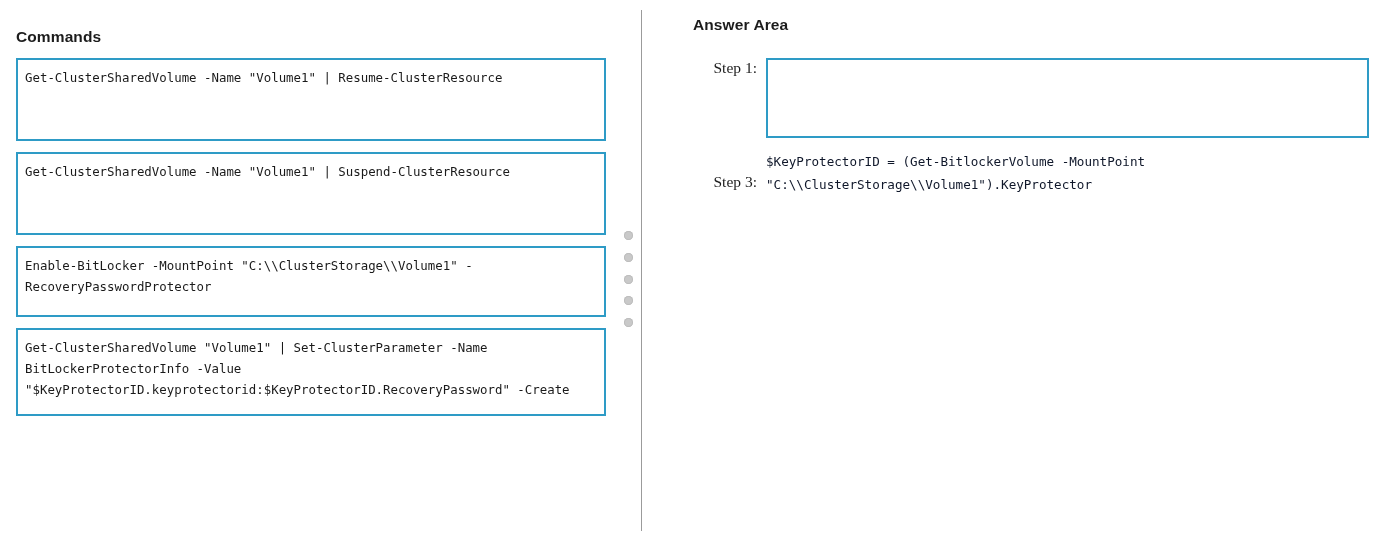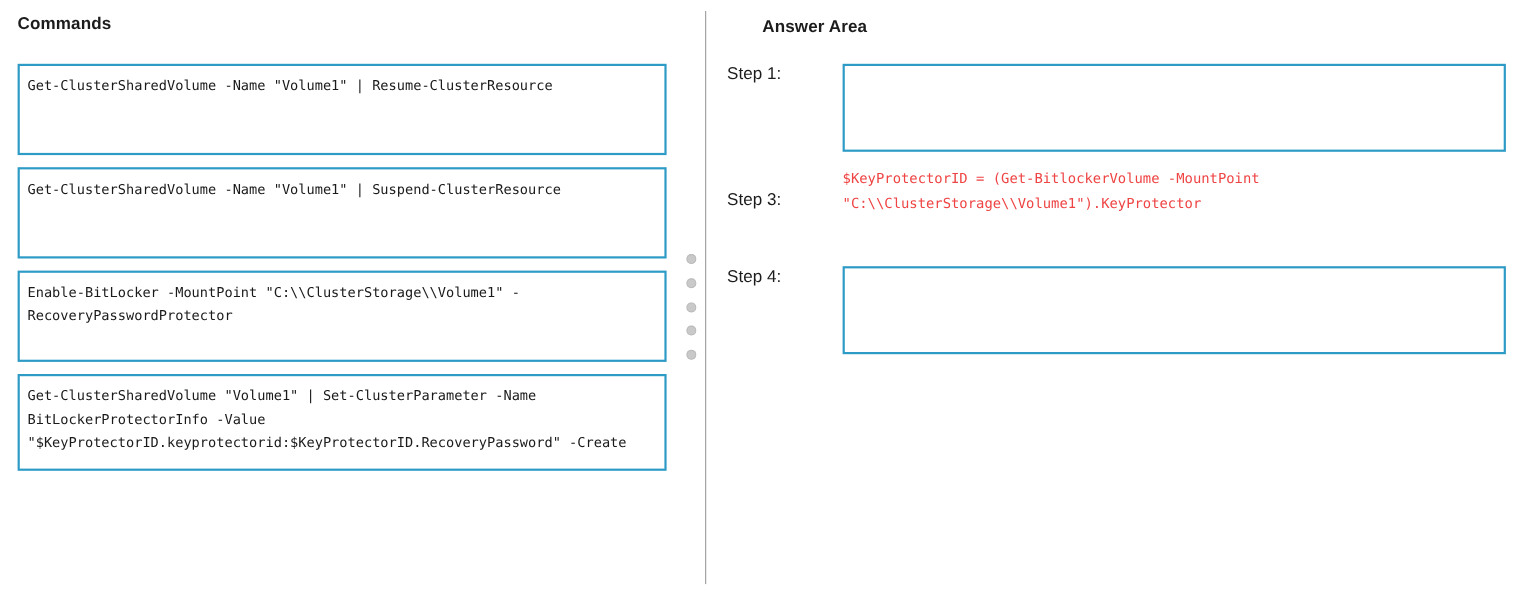--- a/index.html
+++ b/index.html
@@ -20,21 +20,21 @@
   
   .panel-heading {
     position: absolute;
     font-family: "Liberation Sans", sans-serif;
     font-size: 15.5px;
     font-weight: 600;
     letter-spacing: 0.1px;
     color: #1c1c1c;
     white-space: nowrap;
   }
-  #commands-heading { left: 16px;  top: 13px; }
+  #commands-heading { left: 16px;  top: 28px; }
   #answer-heading   { left: 693px; top: 16px; }
 
   
   #column-divider {
     position: absolute;
     left: 641px;
     top: 10px;
     width: 1px;
     height: 521px;
     background: #9b9b9b;
@@ -77,59 +77,60 @@
     font-family: "DejaVu Sans Mono", monospace;
     font-size: 12.4px;
     line-height: 21px;
     color: #1a1a1a;
     white-space: pre-wrap;
     word-break: break-word;
     overflow: hidden;
   }
   .command-box.h-1 { height: 83px; }
   .command-box.h-2 { height: 83px; }
-  .command-box.h-3 { height: 83px; }
+  .command-box.h-3 { height: 71px; }
   .command-box.h-4 { height: 88px; }
 
   
   #answer-steps {
     position: absolute;
     left: 661px;
     top: 58px;
     width: 708px;
   }
   .step-row {
     position: relative;
     display: flex;
     align-items: flex-start;
     margin-bottom: 12px;
   }
   .step-label {
     width: 105px;
     flex: 0 0 105px;
+    text-align: right;
     padding-right: 9px;
     box-sizing: border-box;
-    font-family: Liberation Sans, sans-serif;
+    font-family: Liberation Serif, serif;
     font-size: 15.5px;
     font-weight: 400;
     color: #1c1c1c;
     line-height: 20px;
     white-space: nowrap;
   }
   .step-slot {
     box-sizing: border-box;
     flex: 1 1 auto;
     border: 2px solid #2e9bc6;
     background: #ffffff;
     height: 80px;
     padding: 6px 8px;
     font-family: "DejaVu Sans Mono", monospace;
     font-size: 12.4px;
     line-height: 21px;
-    color: #ef4444;
+    color: #0f172a;
     white-space: pre-wrap;
     word-break: break-word;
     overflow: hidden;
   }
   
   .step-slot.filled {
     border: none;
     height: auto;
     min-height: 80px;
     padding: 0;
@@ -166,17 +167,13 @@
 <div id="answer-steps">
     <div class="step-row">
       <div class="step-label">Step 1:</div>
       <div class="step-slot"></div>
     </div>
     <div class="step-row filled-row">
       <div class="step-label">Step 3:</div>
       <div class="step-slot filled">$KeyProtectorID = (Get-BitlockerVolume -MountPoint
 "C:\\ClusterStorage\\Volume1").KeyProtector</div>
     </div>
-    <div class="step-row">
-      <div class="step-label">Step 4:</div>
-      <div class="step-slot"></div>
-    </div>
   </div>
 
 </body></html>

